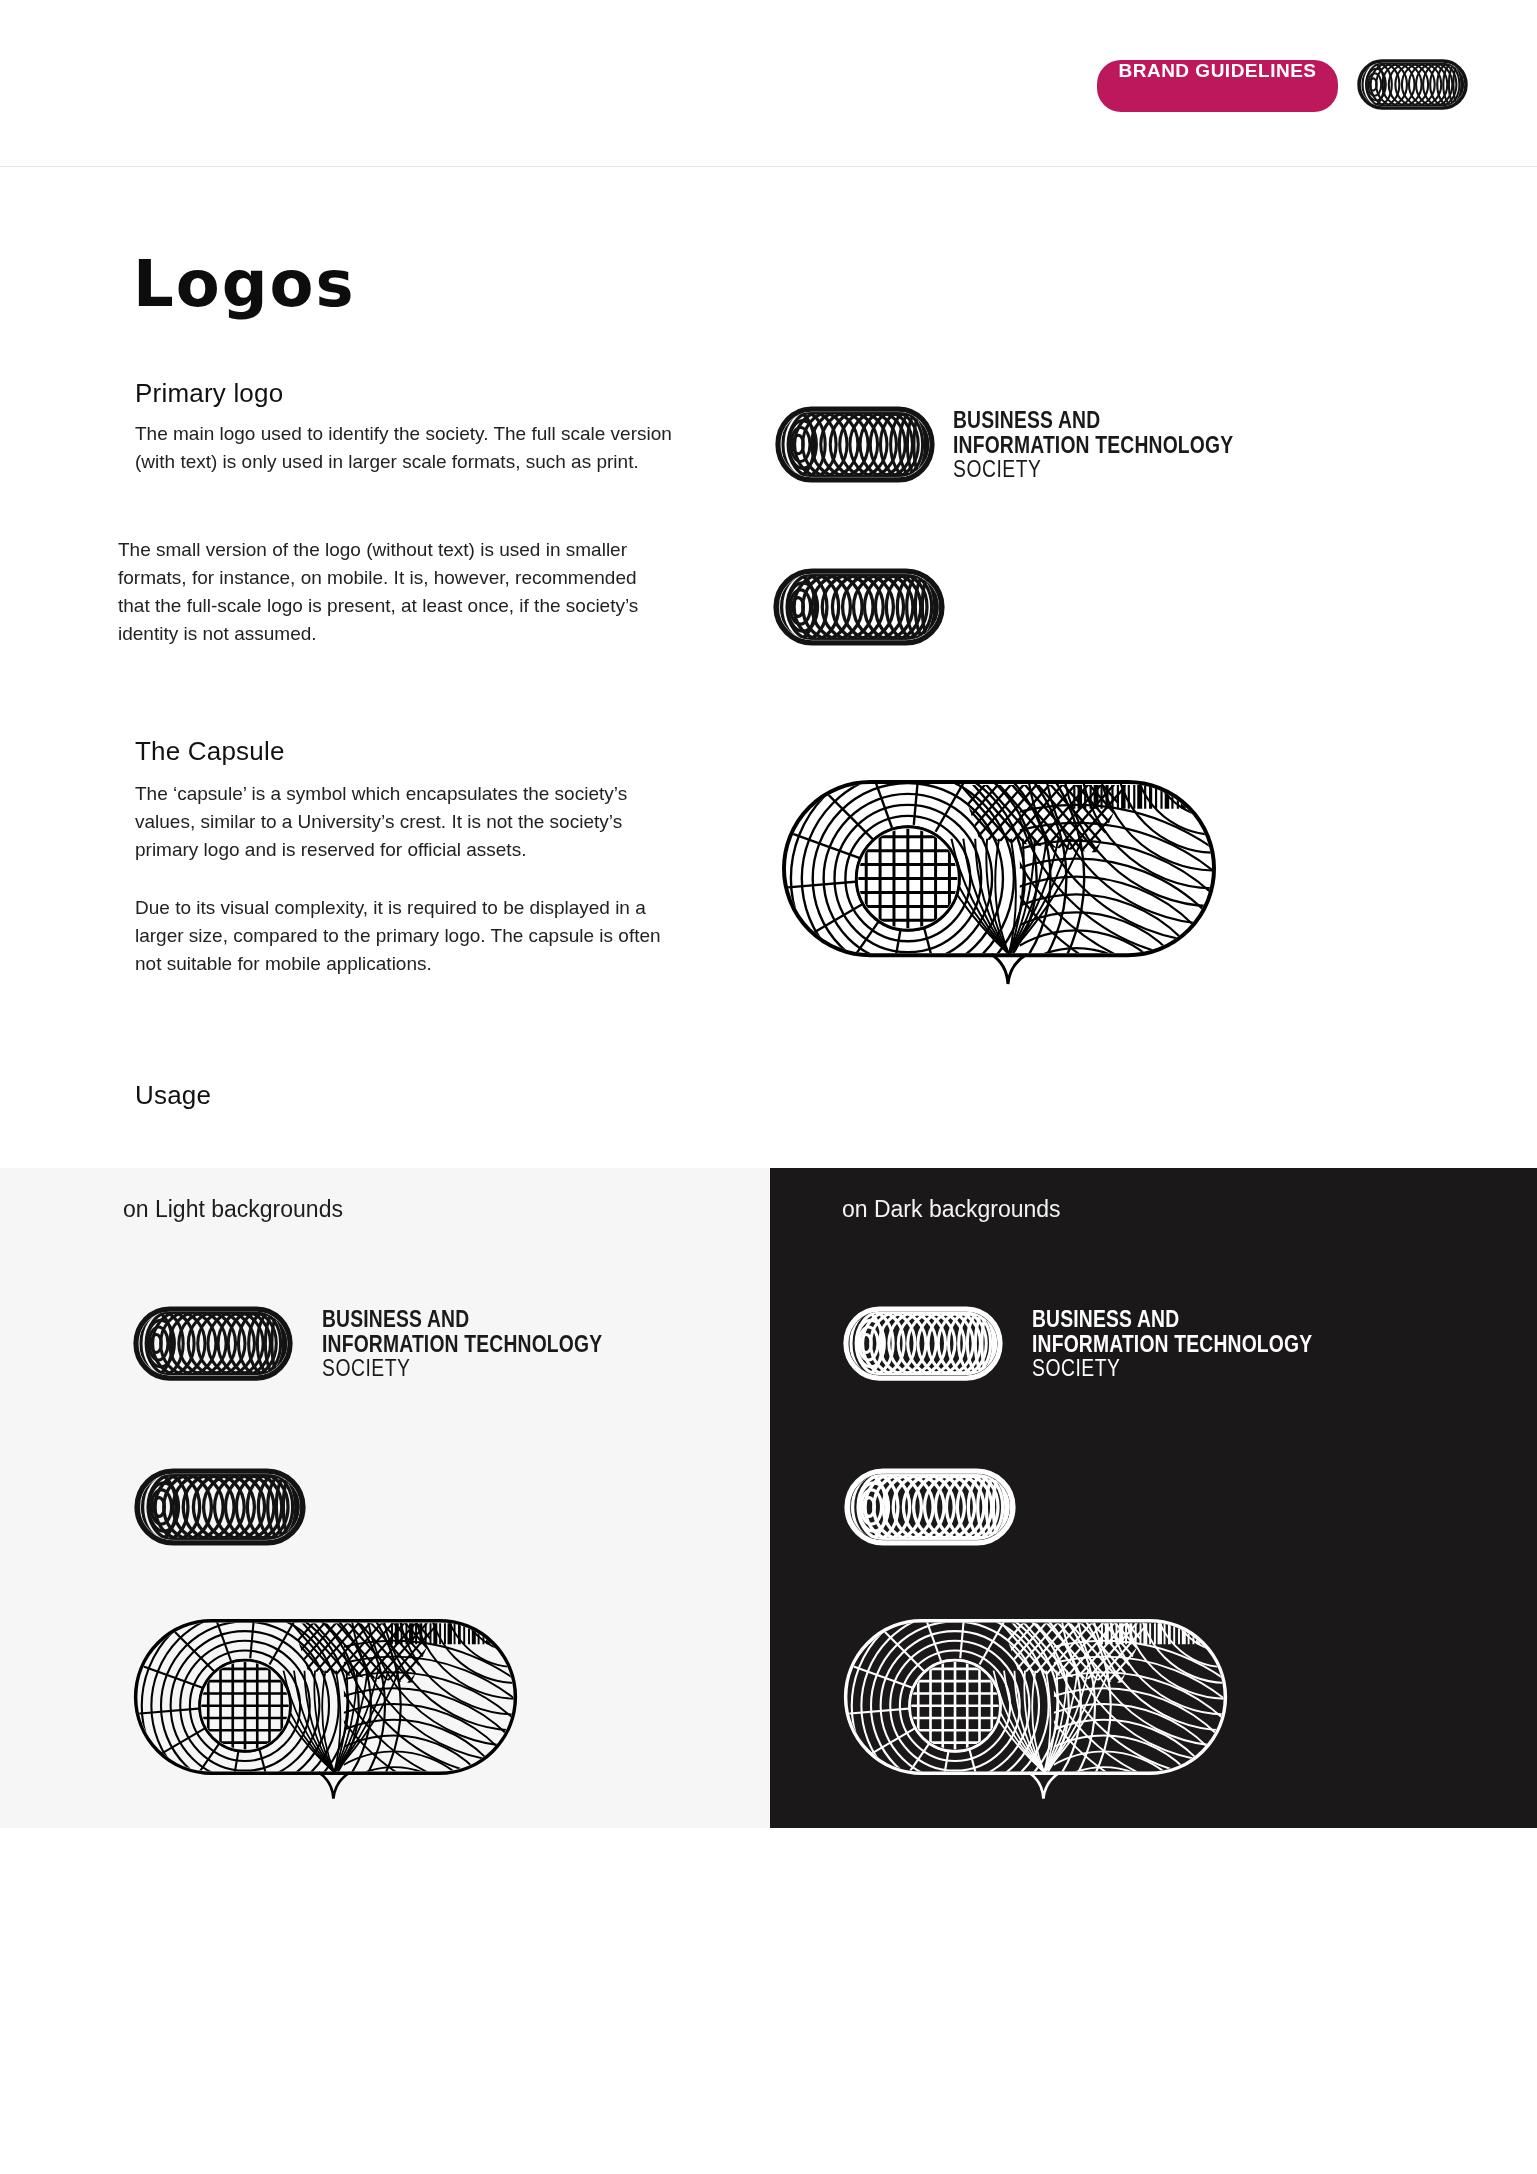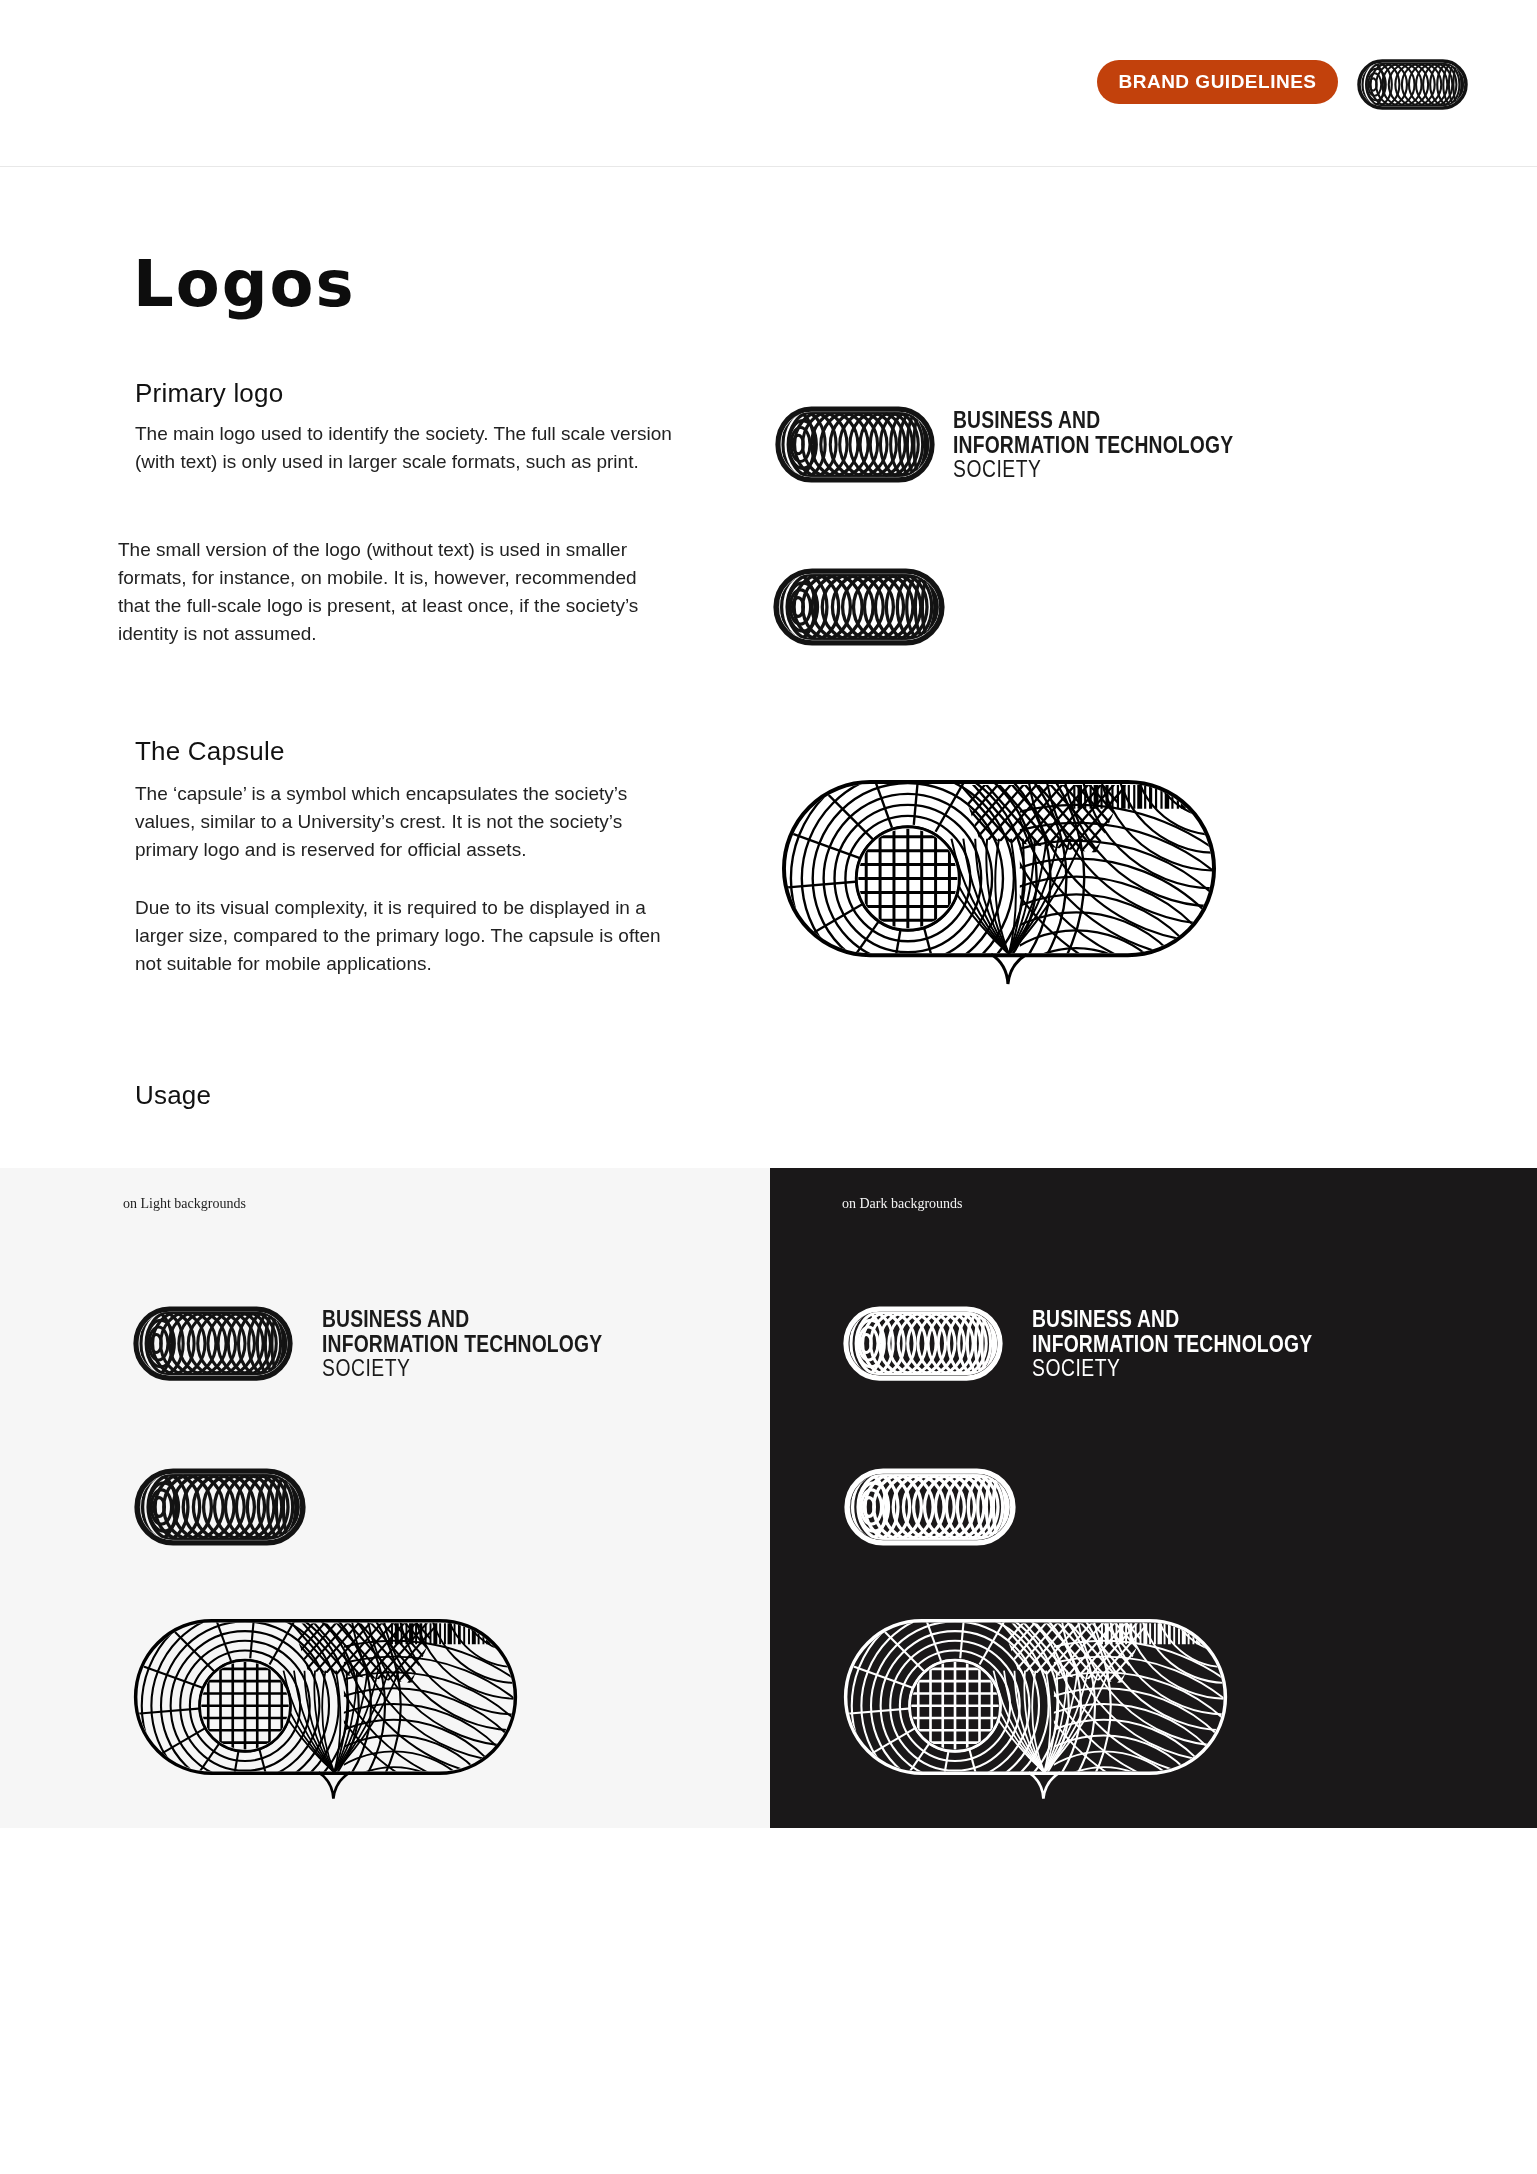--- a/index.html
+++ b/index.html
@@ -5,22 +5,22 @@
   html,body{margin:0;padding:0;}
   body{
     width:1537px;height:2174px;position:relative;background:#ffffff;
     font-family:"Liberation Sans",sans-serif;color:#1c1c1c;overflow:hidden;
   }
   .abs{position:absolute;}
 
   
   .divider{left:0;top:166px;width:1537px;height:1px;background:#e8e8e8;}
   .badge{
-    left:1097px;top:60px;width:241px;height:44px;border-radius:24px;background:#c2410c;
-    display:flex;align-items:center;justify-content:center;
+    left:1097px;top:60px;width:241px;height:52px;border-radius:24px;background:#be185d;
+    display:flex;justify-content:center;
   }
   .badge span{color:#ffffff;font-weight:700;font-size:19px;letter-spacing:.5px;}
   .logo-top{left:1357px;top:59px;width:111px;height:51px;color:#131313;}
 
   
   .h1{left:133px;top:247px;font-family:"DejaVu Sans",sans-serif;font-size:64px;font-weight:800;letter-spacing:2px;color:#0d0d0d;}
   .h2{font-size:26px;font-weight:400;color:#111111;letter-spacing:.2px;}
   .copy{width:552px;font-size:19px;line-height:28px;color:#222222;}
 
   .h2-primary{left:135px;top:378px;}
@@ -38,21 +38,21 @@
 
   
   .coil-primary{left:775px;top:406px;width:160px;height:77px;color:#131313;}
   .wm-primary{left:953px;top:408px;color:#1a1a1a;}
   .coil-small{left:773px;top:568px;width:172px;height:78px;color:#131313;}
   .crest-main{left:781px;top:779px;width:436px;height:211px;color:#000000;--bg:#ffffff;}
 
   
   .panel-light{left:0;top:1168px;width:770px;height:660px;background:#f6f6f6;}
   .panel-dark{left:770px;top:1168px;width:767px;height:660px;background:#1a1819;}
-  .panel-label{font-size:14px;color:#1d1d1d;font-family:Liberation Serif, serif;}
+  .panel-label{font-size:23px;color:#1d1d1d;}
   .label-light{left:123px;top:1196px;}
   .label-dark{left:842px;top:1196px;color:#f4f4f4;}
 
   .coil-l-full{left:133px;top:1306px;width:160px;height:75px;color:#131313;}
   .wm-light{left:322px;top:1307px;color:#1a1a1a;}
   .coil-l-small{left:134px;top:1468px;width:172px;height:78px;color:#131313;}
   .crest-light{left:133px;top:1618px;width:385px;height:186px;color:#000000;--bg:#f6f6f6;}
 
   .coil-d-full{left:843px;top:1306px;width:160px;height:75px;color:#ffffff;}
   .wm-dark{left:1032px;top:1307px;color:#ffffff;}

